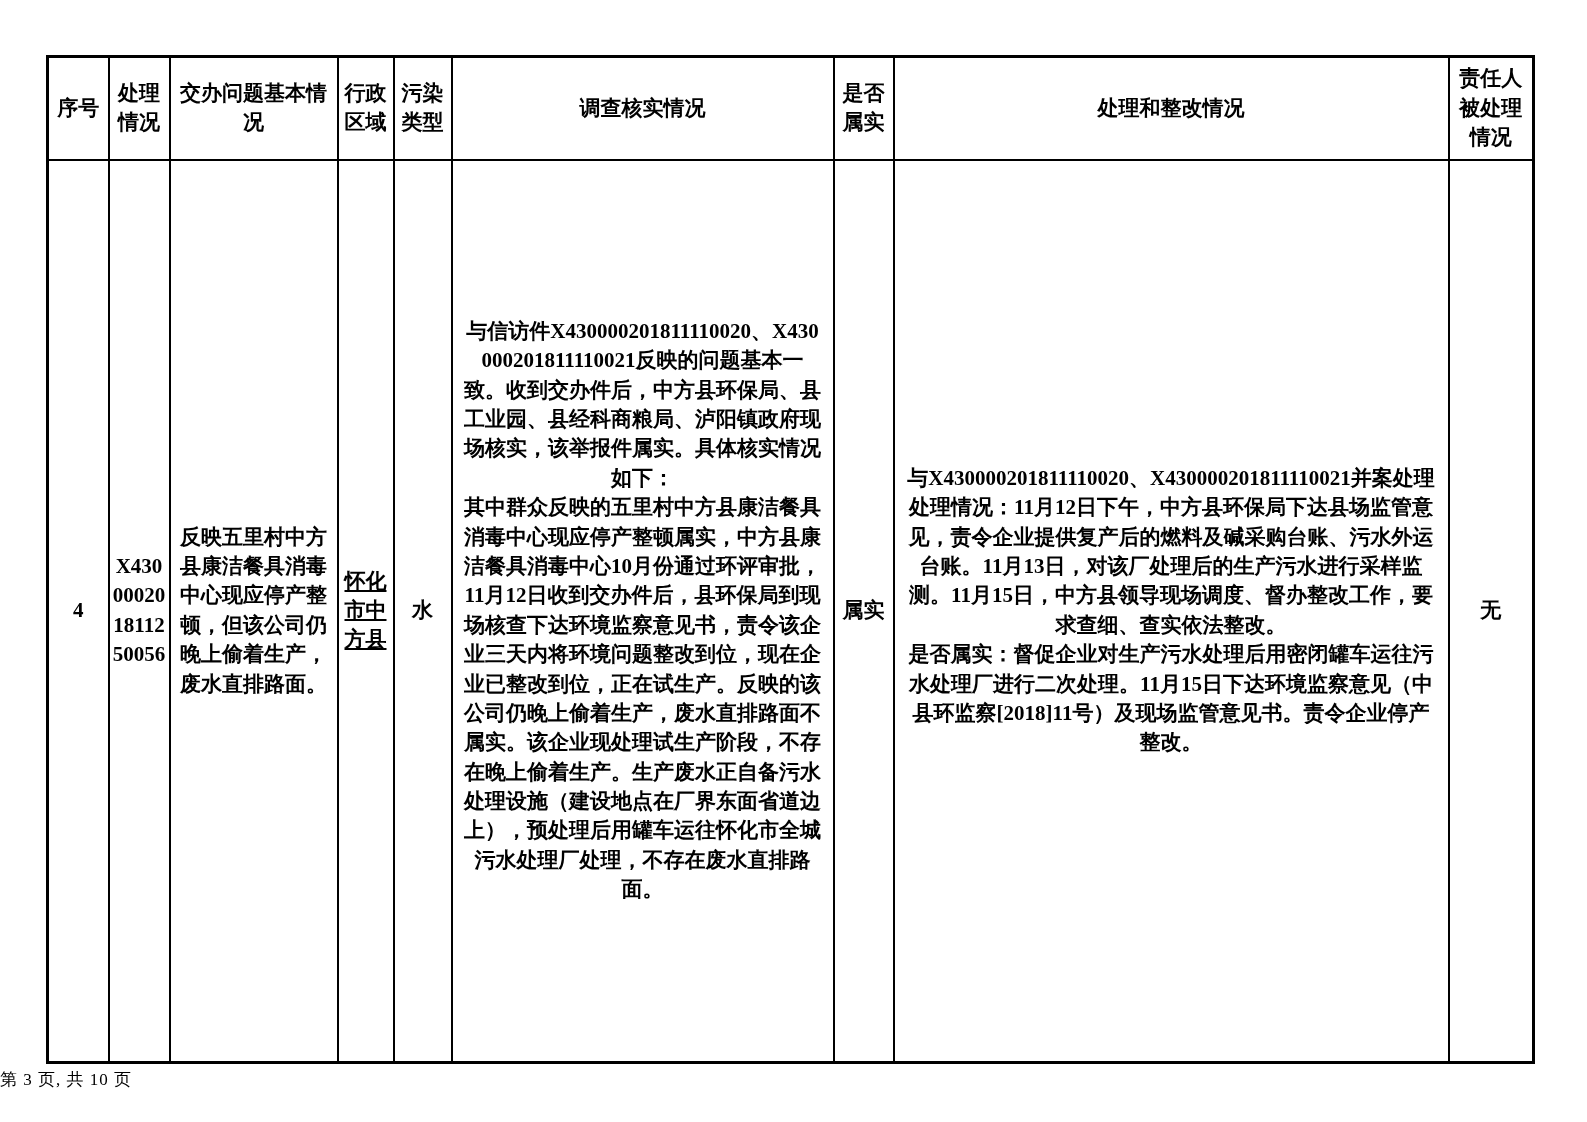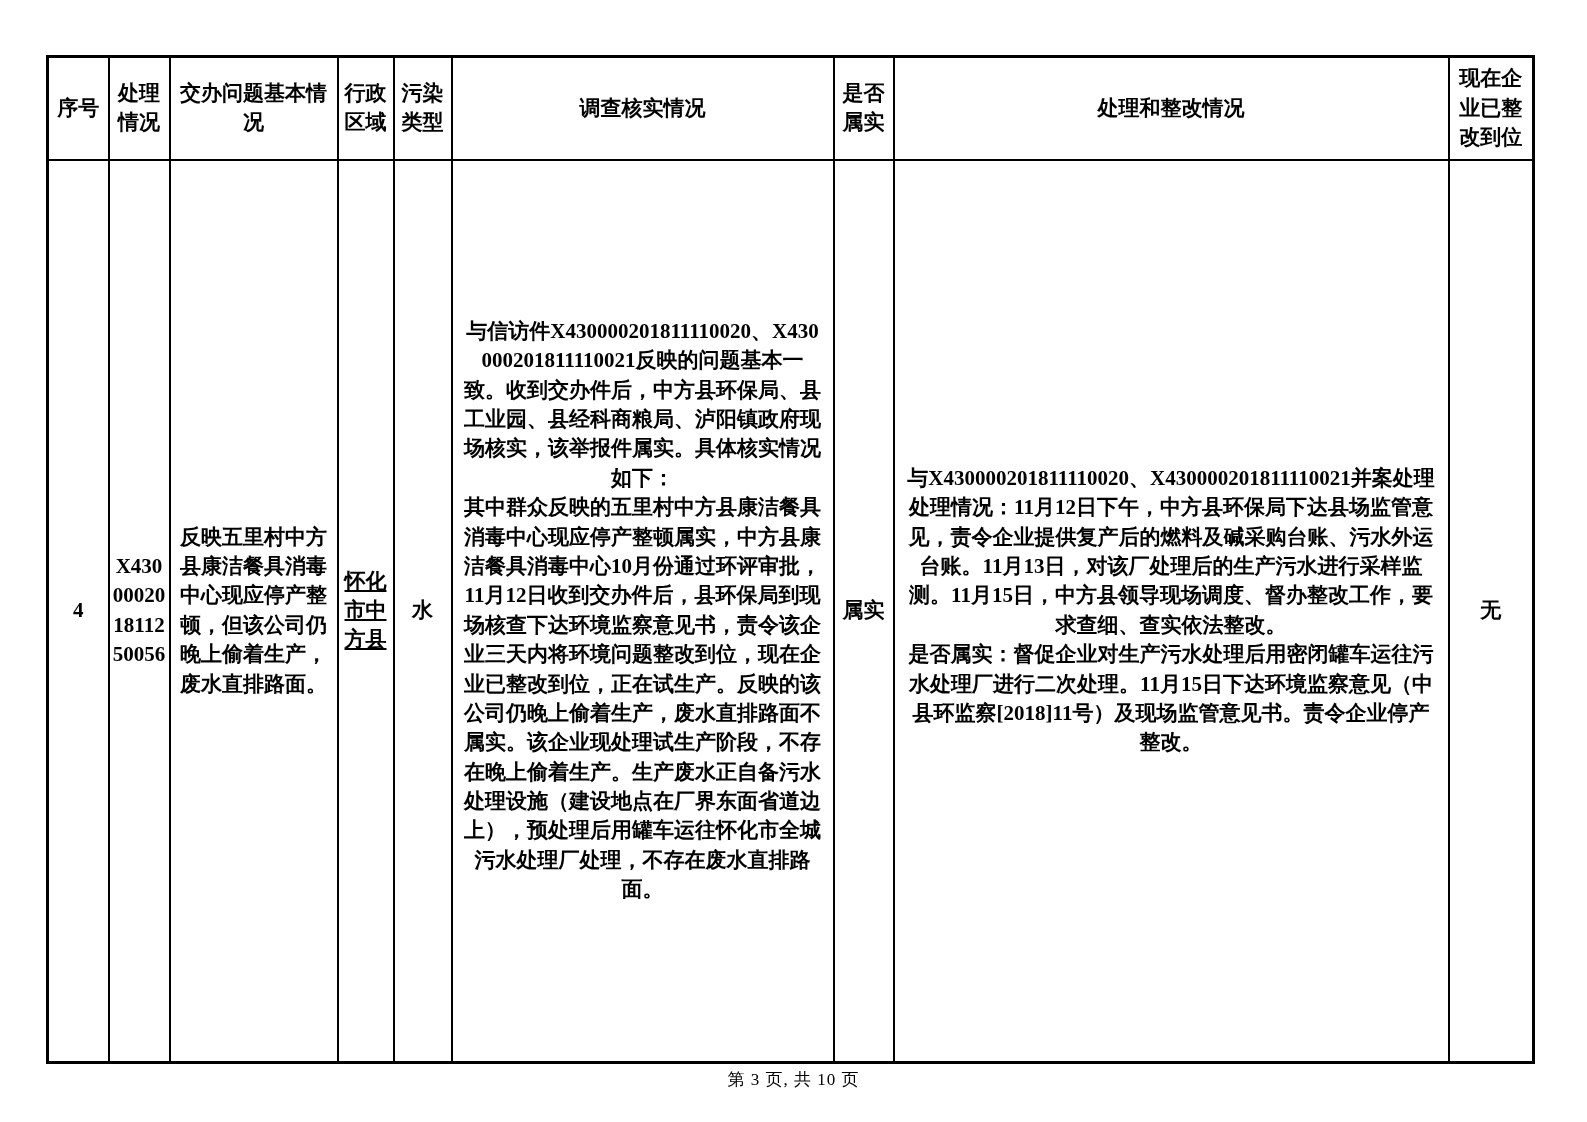--- a/index.html
+++ b/index.html
@@ -66,21 +66,20 @@
     padding: 6px 9px;
     margin-top: 33px;
   }
   td.cell-invest p, td.cell-remed p { margin: 0; }
   .inline-label { font-weight: 800; }
   .footer {
     position: absolute;
     left: 0;
     top: 1068px;
     width: 100%;
-    text-align: center;
     font-size: 17px;
     font-weight: 400;
     letter-spacing: 1px;
     color: #000000;
   }
 </style>
 </head>
 <body>
 
 <div class="page">
@@ -100,21 +99,21 @@
     <thead>
       <tr class="header-row">
         <th>序号</th>
         <th>处理情况</th>
         <th>交办问题基本情况</th>
         <th>行政区域</th>
         <th>污染类型</th>
         <th>调查核实情况</th>
         <th>是否属实</th>
         <th>处理和整改情况</th>
-        <th>现在企业已整改到位</th>
+        <th>责任人被处理情况</th>
       </tr>
     </thead>
     <tbody>
       <tr>
         <td class="cell-serial">4</td>
         <td class="cell-caseid">X430000201811250056</td>
         <td class="cell-issue">反映五里村中方县康洁餐具消毒中心现应停产整顿，但该公司仍晚上偷着生产，废水直排路面。</td>
         <td class="cell-region">怀化市中方县</td>
         <td>水</td>
         <td class="cell-invest">

